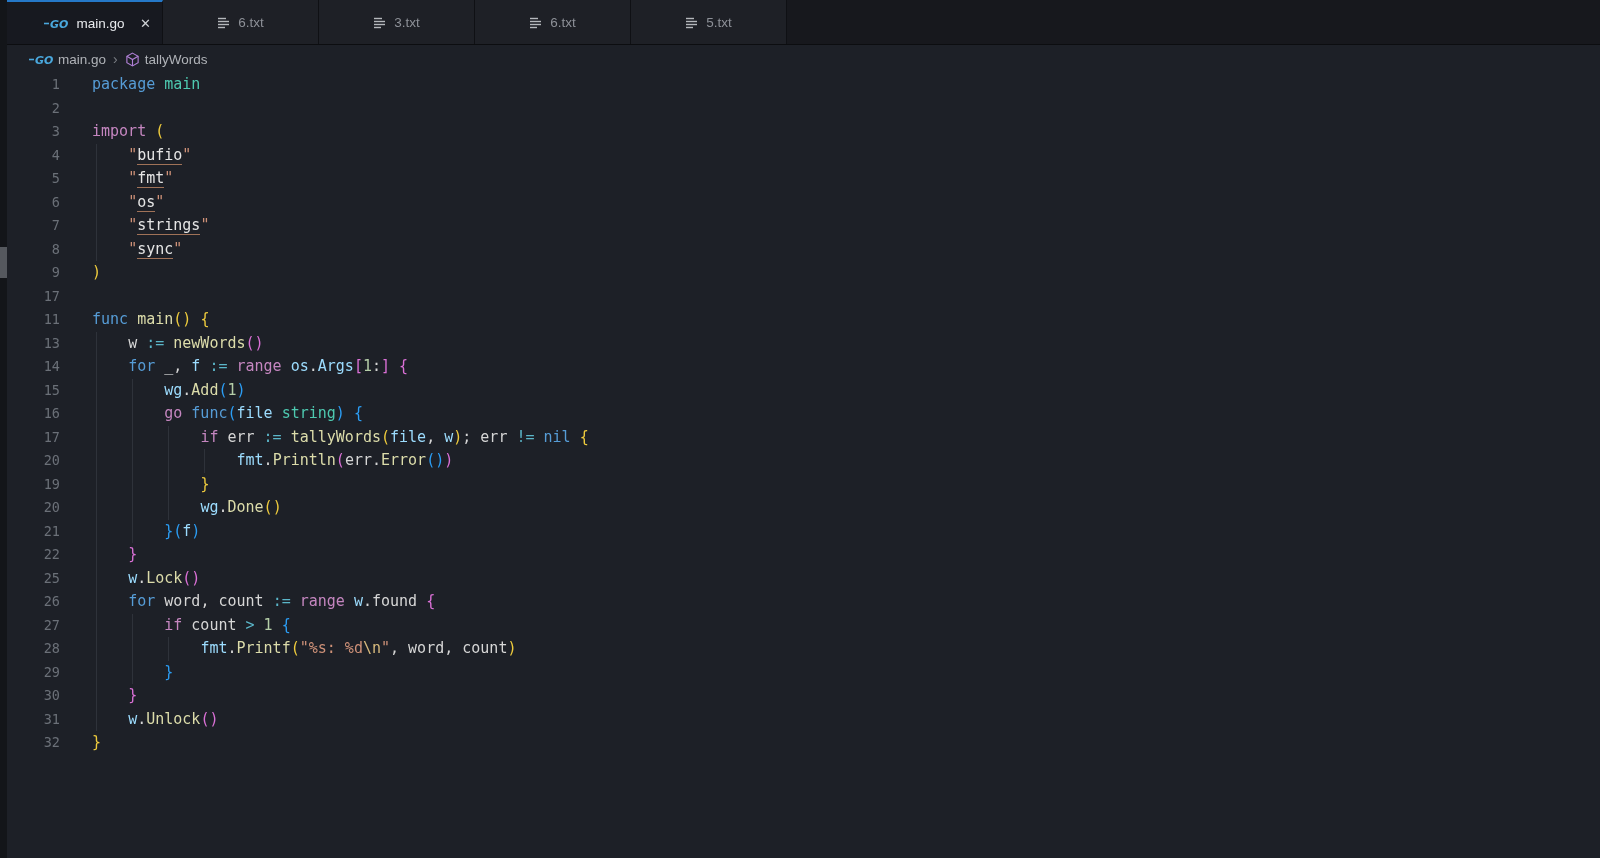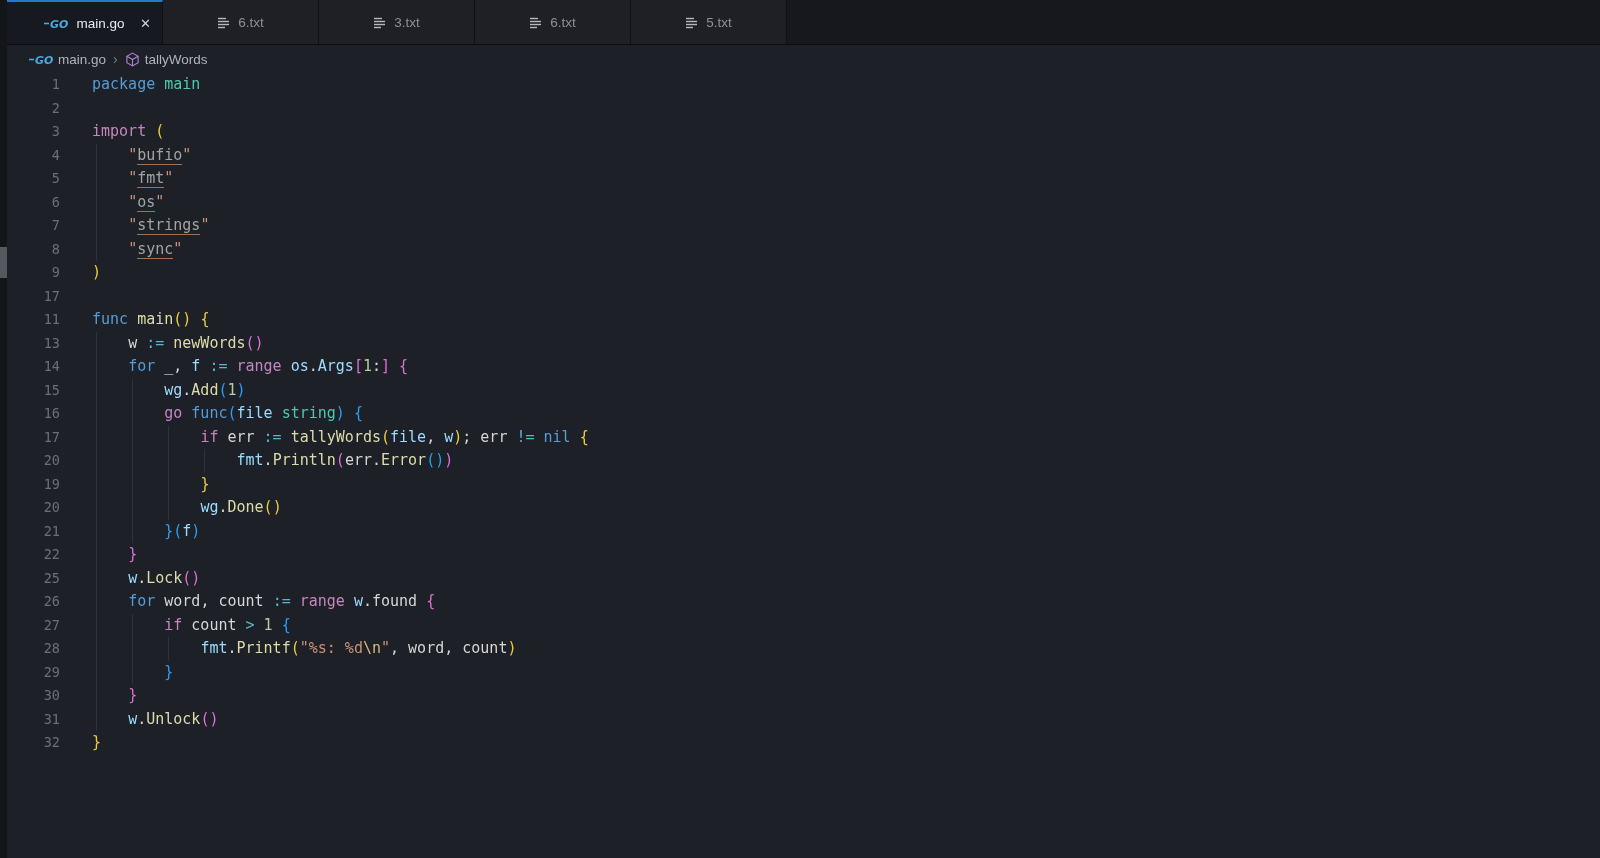--- a/index.html
+++ b/index.html
@@ -40,21 +40,21 @@
   .num{width:60px;flex:0 0 60px;text-align:right;color:#6b7078;font-size:13.5px;
     font-family:"DejaVu Sans Mono",monospace;}
   .code{margin-left:32px;white-space:pre;position:relative;flex:1;}
   .guide{position:absolute;top:0;bottom:0;width:1px;background:#2e323a;}
 
   .tk-kb{color:#569CD6;}          
   .tk-kp{color:#C586C0;}          
   .tk-fn{color:#DCDCAA;}          
   .tk-ty{color:#4EC9B0;}          
   .tk-st{color:#CE9178;}          
-  .tk-lk{color:#a3a3a3;border-bottom:1px solid #a07258;} 
+  .tk-lk{color:#e5e5e5;border-bottom:1px solid #a07258;} 
   .tk-es{color:#D7BA7D;}          
   .tk-nu{color:#B5CEA8;}          
   .tk-vb{color:#9CDCFE;}          
   .tk-pl{color:#d6d6d6;}          
   .tk-op{color:#5bb6c9;}          
   .tk-g{color:#eecb3d;}           
   .tk-o{color:#DA70D6;}           
   .tk-b{color:#2b9df4;}           
 </style>
 </head>

